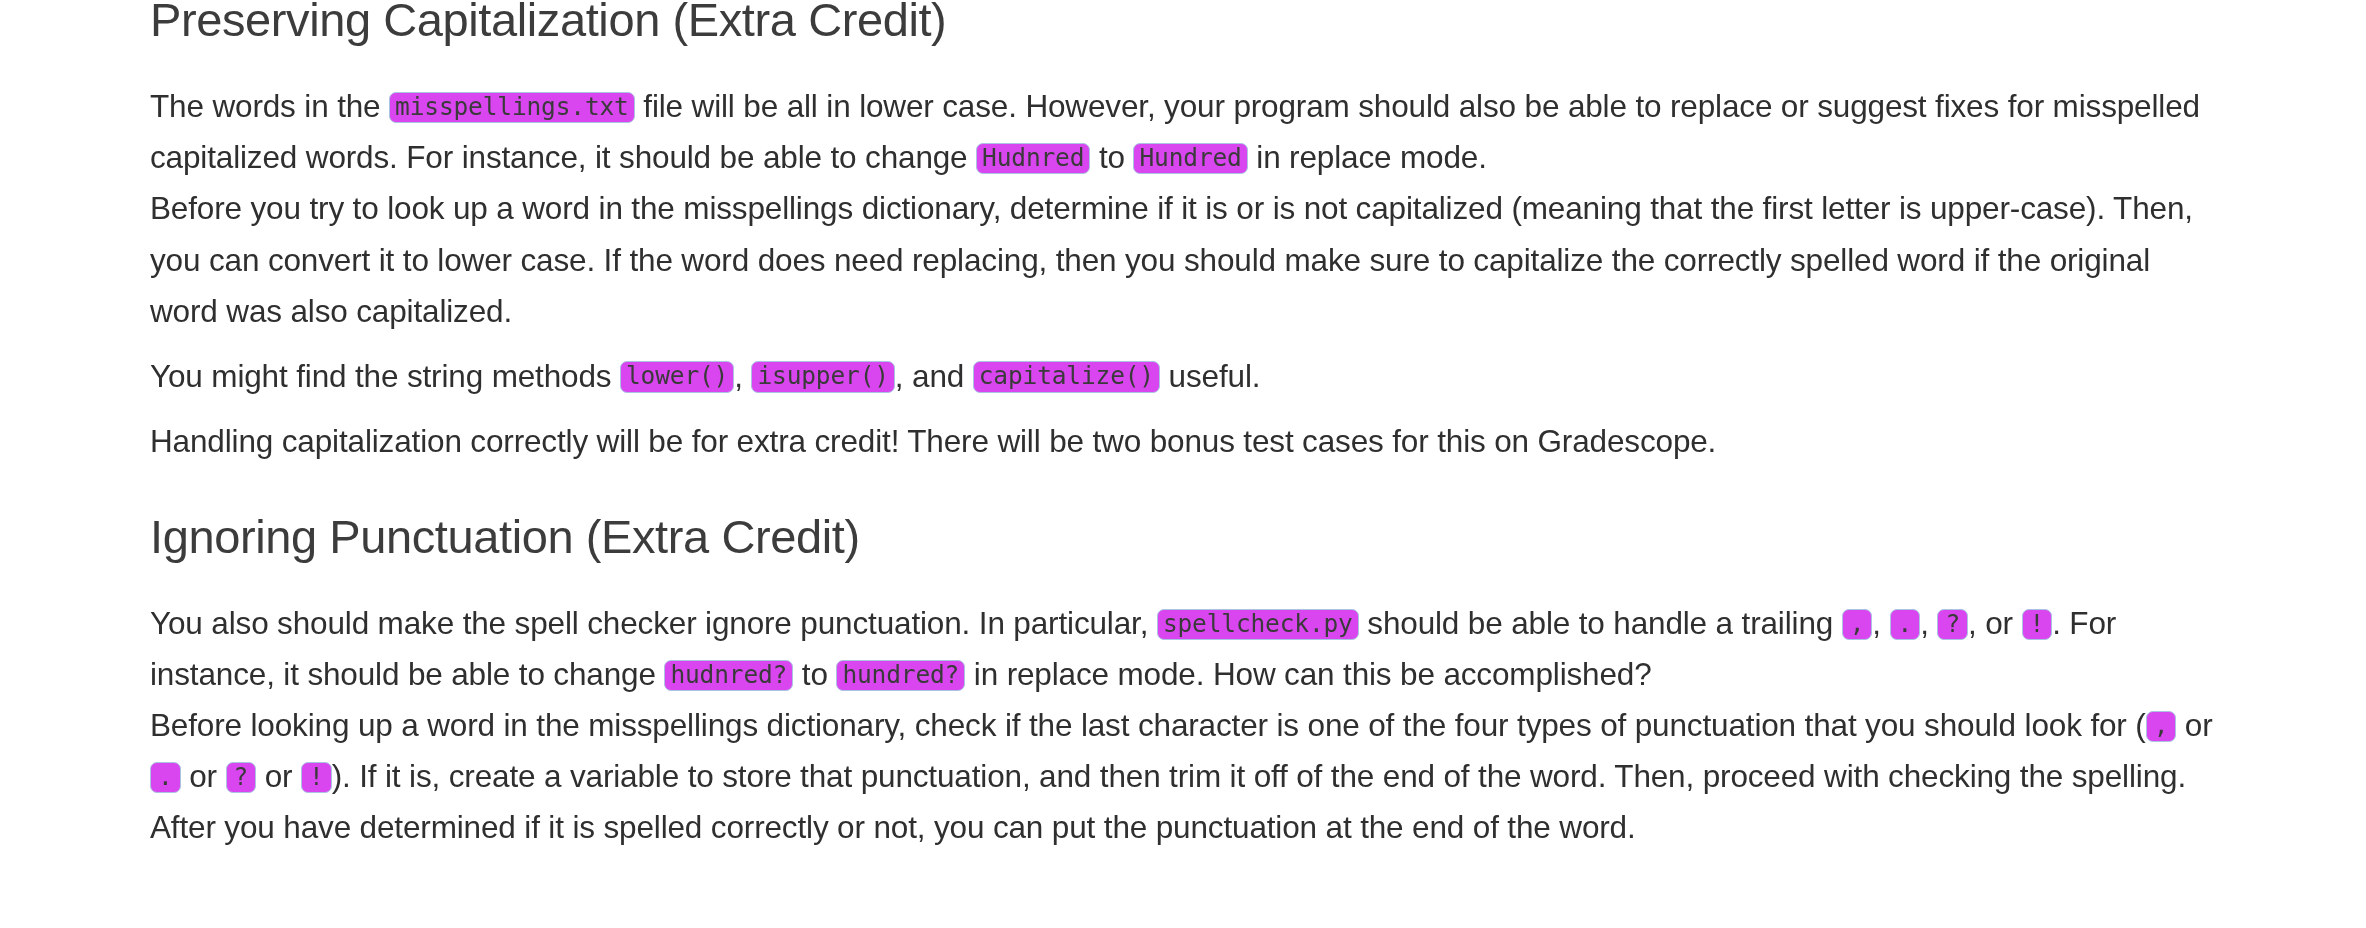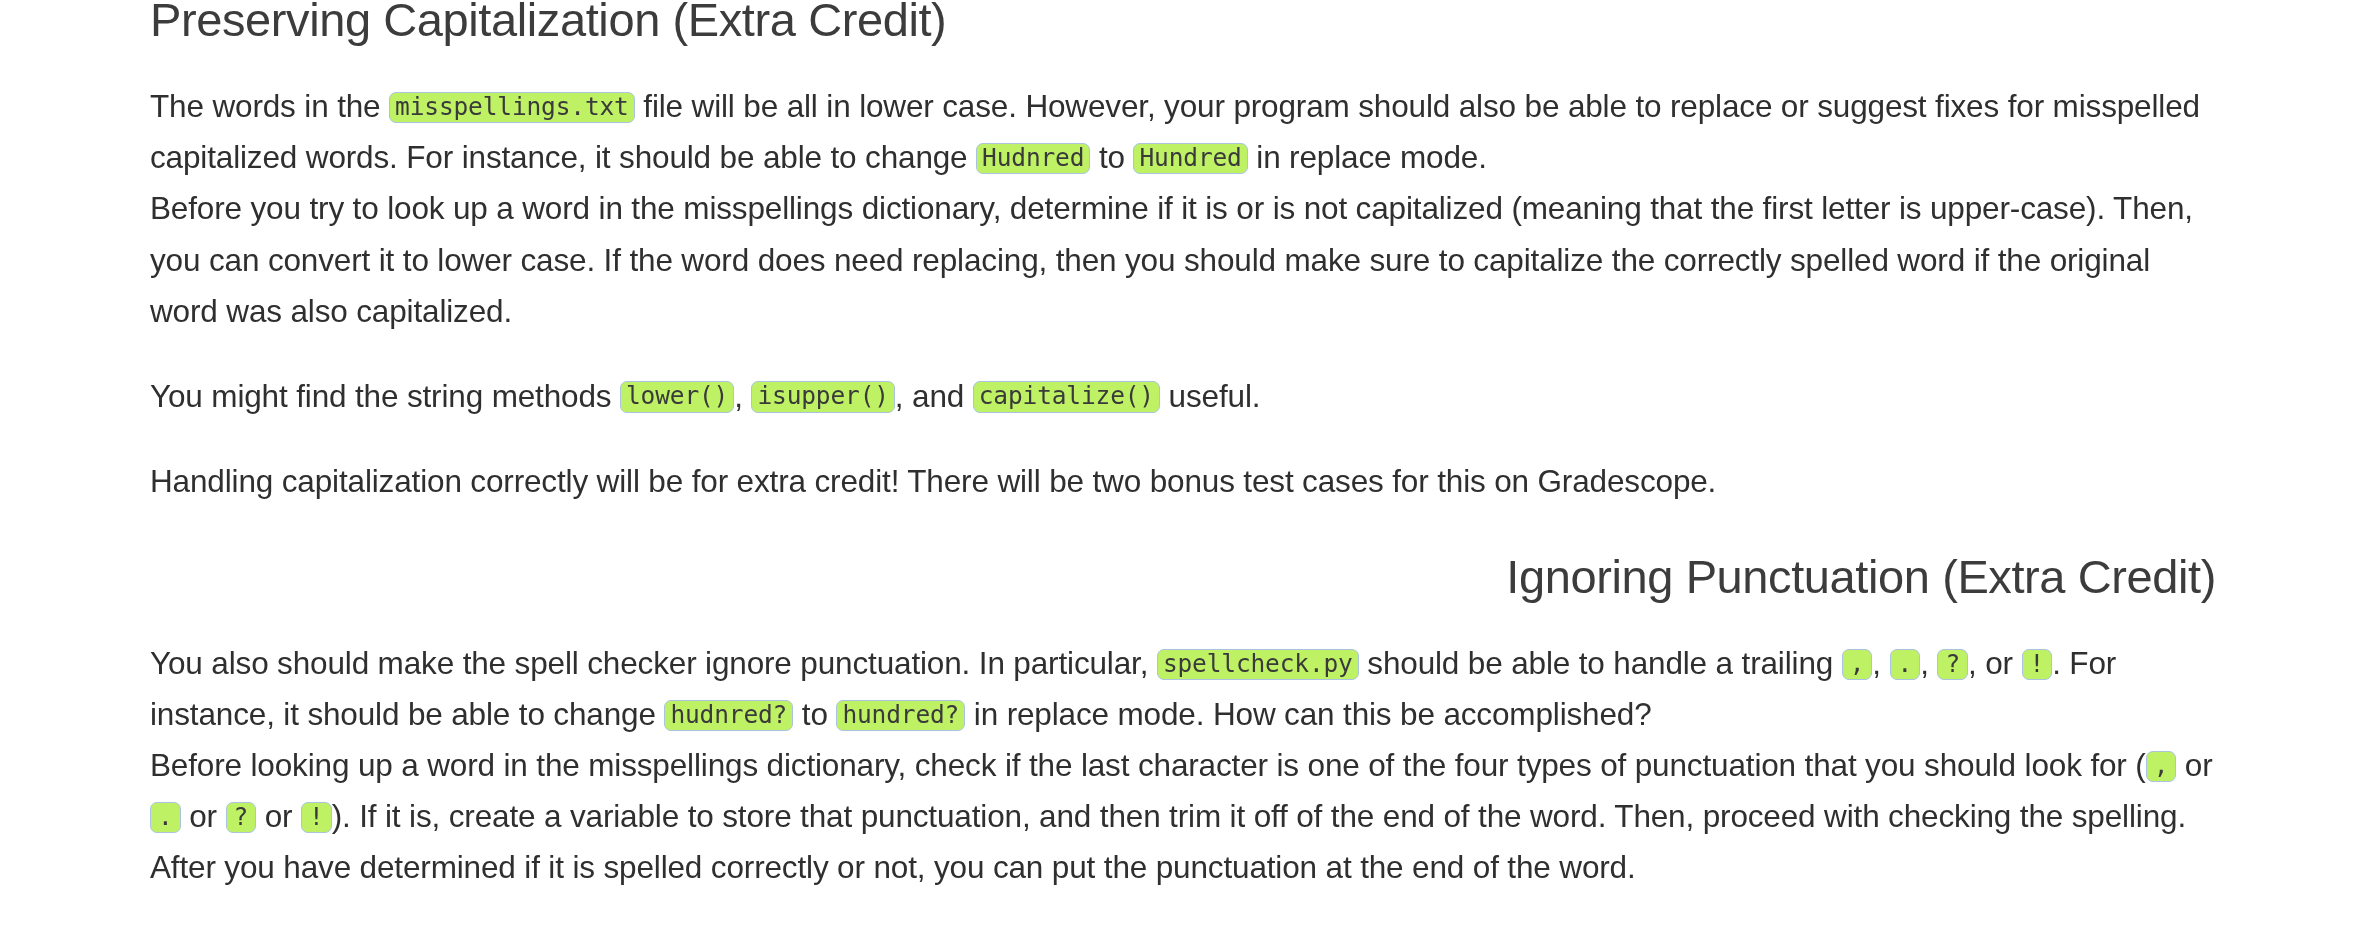--- a/index.html
+++ b/index.html
@@ -25,37 +25,36 @@
     margin: 0;
     padding: 0;
     letter-spacing: -0.4px;
     line-height: 1.18;
   }
   h2.title-top {
     margin-top: -8px;
   }
   h2.title-mid {
     margin-top: 42px;
-    text-align: right;
   }
   p.para {
     font-size: 31.5px;
     font-weight: 400;
     line-height: 1.62;
     color: #2f2f2f;
     margin: 0;
     letter-spacing: -0.15px;
   }
   p.p-spaced  { }
-  p.p-spaced2 { margin-top: 34px; }
+  p.p-spaced2 { margin-top: 14px; }
   p.p-first   { margin-top: 34px; }
   code.badge {
     font-family: "DejaVu Sans Mono", "Liberation Mono", monospace;
     font-size: 24.5px;
-    background: #bef264;
+    background: #d946ef;
     border: 1.6px solid #a9c3e0;
     border-radius: 7px;
     padding: 2px 5px 3px 5px;
     color: #3a3a3a;
     white-space: pre;
     vertical-align: 2.5px;
     line-height: 1;
     display: inline-block;
   }
   code.badge.punct {

